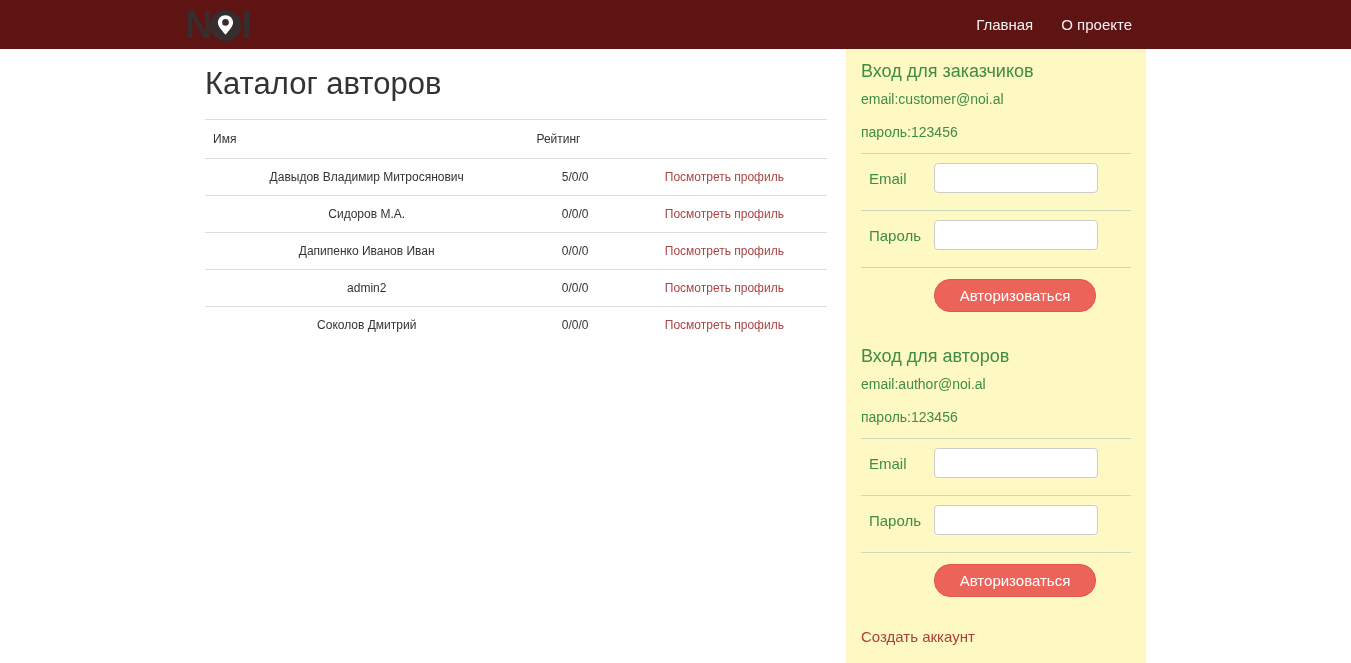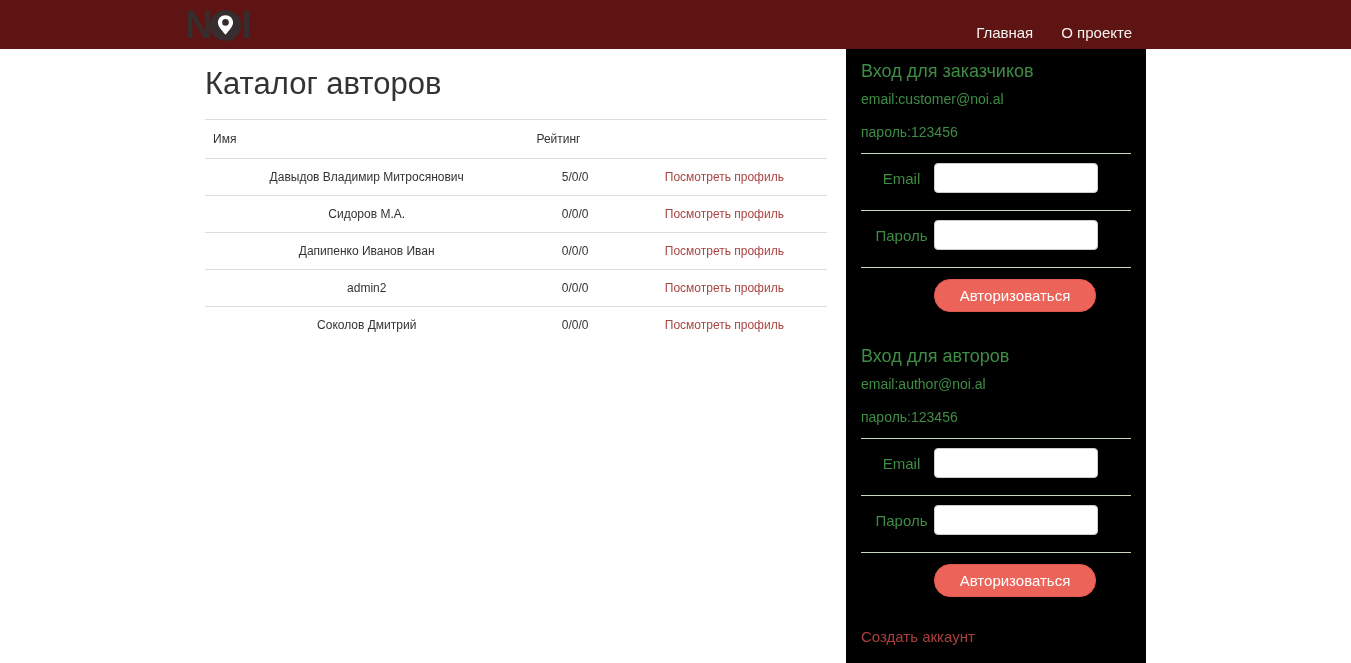--- a/index.html
+++ b/index.html
@@ -9,21 +9,21 @@
   .container { width: 941px; margin: 0 auto; position: relative; }
 
   
   .navbar { height: 49px; background: #5e1413; width: 100%; }
   .navbar .container { height: 49px; }
   .brand { position: absolute; left: -20px; top: 6px; display: flex; align-items: center;
     height: 38px; cursor: pointer; }
   .brand-letter { font-size: 38px; font-weight: bold; color: #362e2e; letter-spacing: -2px;
     line-height: 38px; }
   .brand svg { margin: 0 -1px; display: block; }
-  .nav-list { position: absolute; right: 0; top: 8px; height: 49px; display: flex;
+  .nav-list { position: absolute; right: 0; top: 0; height: 49px; display: flex;
     list-style: none; }
   .nav-item { height: 49px; }
   .nav-item a { display: block; height: 49px; line-height: 49px; padding: 0 14px;
     color: #f7f2f2; font-size: 15px; text-decoration: none; }
   .nav-item.active { background: #a93a30; }
 
   
   .body-row { display: flex; align-items: flex-start; height: 614px; }
   .main-col { width: 622px; padding-top: 12px; }
   .page-title { font-size: 31px; font-weight: 400; color: #333; line-height: 1.3;
@@ -33,28 +33,28 @@
   table.authors th { font-weight: 400; text-align: left; padding: 12px 8px;
     border-top: 1px solid #ddd; color: #333; }
   table.authors td { padding: 11px 8px; border-top: 1px solid #ddd; color: #333; text-align: center; }
   .col-name { width: 52%; }
   .col-rating { width: 15%; }
   .col-action { width: 33%; }
   .rating-value { color: #a94442; }
   .profile-link { color: #a94442; text-decoration: none; }
 
   
-  .sidebar { width: 300px; margin-left: auto; background: #000000; height: 614px;
+  .sidebar { width: 300px; margin-left: auto; background: #fef9c3; height: 614px;
     padding: 12px 15px 0 15px; overflow: hidden; }
   .side-title { font-size: 18px; font-weight: 500; color: #3f8c45; margin-bottom: 9px; }
   .hint { font-size: 14px; color: #3f8c45; margin-bottom: 17px; }
   .hint.last { margin-bottom: 13px; }
   .divider { border: 0; border-top: 1px solid #c9dabf; margin: 0; }
   .form-row { display: flex; align-items: center; margin: 9px 0 17px 0; }
-  .form-row label { width: 73px; padding-left: 8px; font-size: 15px; color: #3f8c45; text-align: center; }
+  .form-row label { width: 73px; padding-left: 8px; font-size: 15px; color: #3f8c45; }
   .form-row input { width: 164px; height: 30px; border: 1px solid #ccc; border-radius: 4px;
     background: #fff; padding: 0 8px; font-size: 14px; color: #333; outline: none; }
   .btn-row { margin: 11px 0 0 73px; }
   .auth-button { width: 162px; height: 33px; background: #ec6459; border: 1px solid #e2574d;
     border-radius: 16px; color: #fff; font-size: 15px; cursor: pointer;
     font-family: "Liberation Sans", sans-serif; }
   .login-section.second { margin-top: 34px; }
   .side-links { margin-top: 31px; }
   .side-link { display: block; color: #a9403d; font-size: 15px; text-decoration: none;
     margin-bottom: 16px; }

